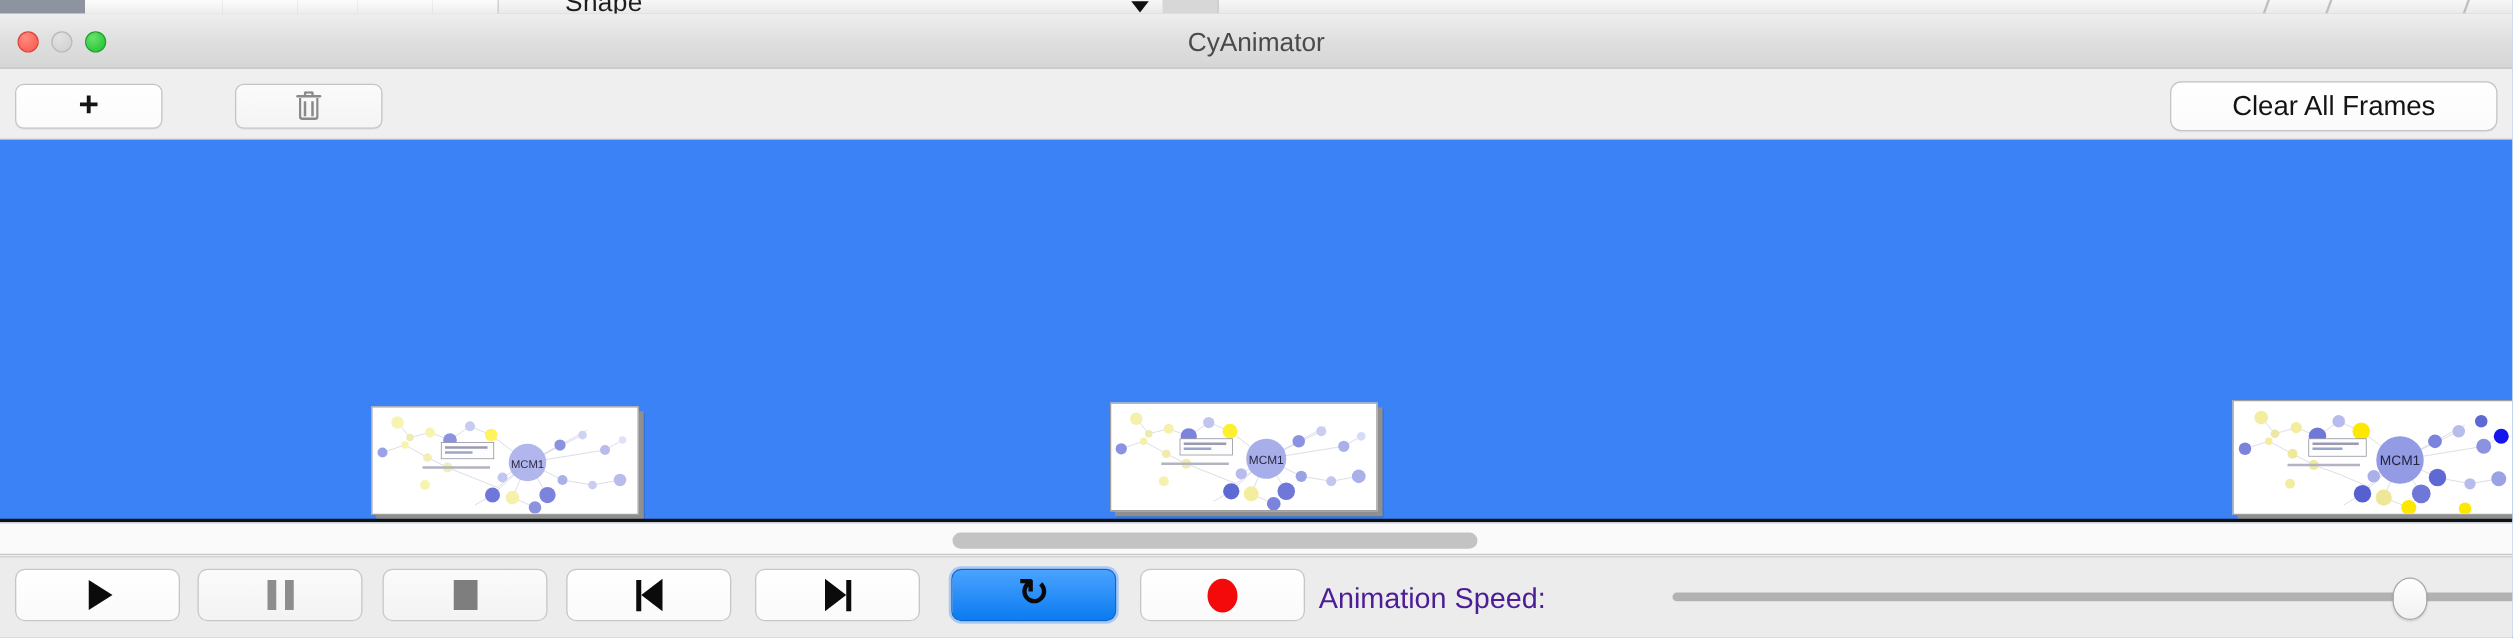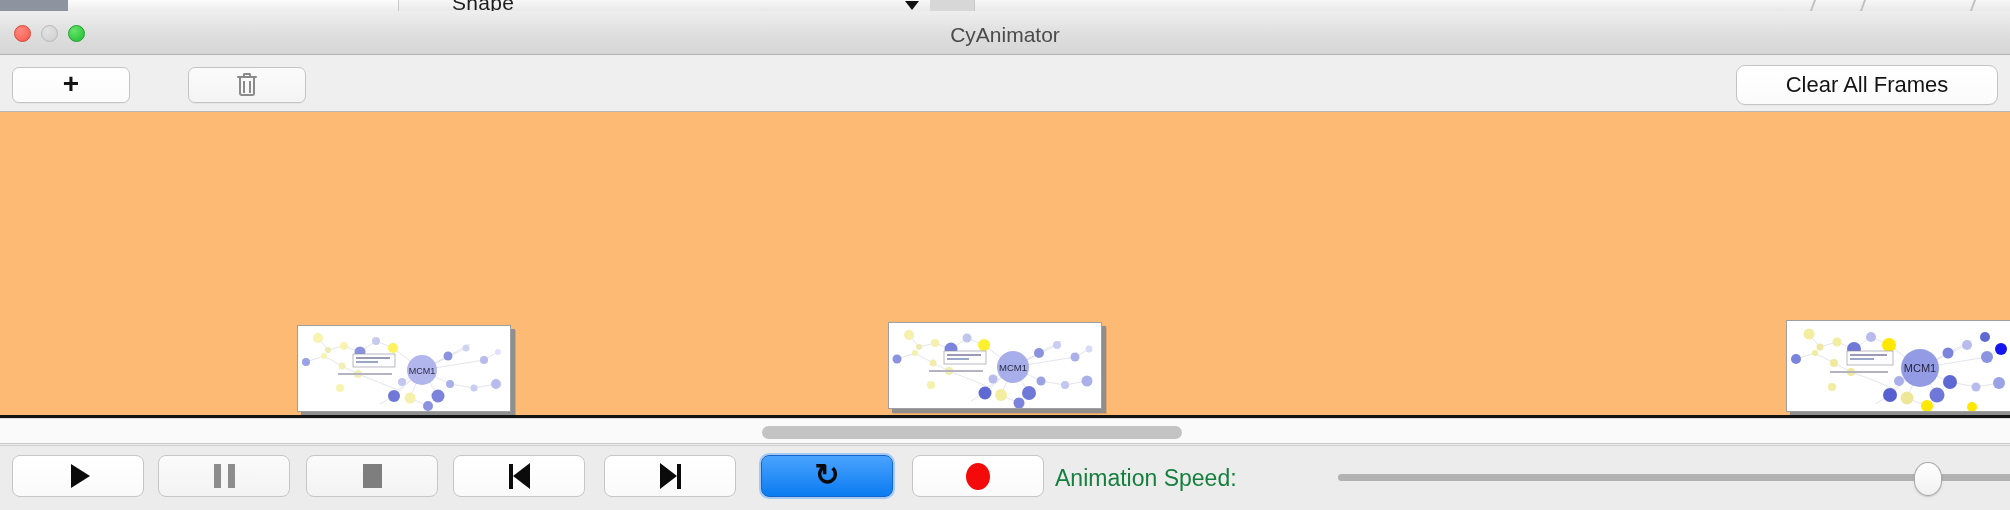--- a/index.html
+++ b/index.html
@@ -119,21 +119,21 @@
     border-bottom-left-radius: 3px; border-bottom-right-radius: 3px;
     box-sizing: border-box;
   }
   .trash .rib {
     position: absolute; top: 8px; width: 2px; height: 12px; background: #8a8a8a;
   }
 
   
   .timeline {
     position: absolute; left: 0; top: 112px; width: 2010px; height: 306px;
-    background: #fdba74;
+    background: #3b82f6;
     overflow: hidden;
     text-align: center;
   }
   
   .frame-thumb {
     position: absolute;
     background: #ffffff;
     border: 1px solid #9f9f9f;
     box-shadow: 4px 4px 0 0 #8f8f8f, 5px 5px 0 0 rgba(0,0,0,.12);
     overflow: hidden;
@@ -204,21 +204,21 @@
     display: block; width: 0; height: 0;
     border-left: 17px solid #0b0b0b;
     border-top: 13px solid transparent;
     border-bottom: 13px solid transparent;
   }
   .g-loop { font-size: 30px; line-height: 1; color: #0a0a0a; font-weight: 600; margin-top: -3px; }
   .g-record { width: 24px; height: 27px; border-radius: 50%; background: #f40a0a; }
 
   .speed-label {
     position: absolute; top: 19px; left: 1055px;
-    font-size: 23px; color: #15803d; white-space: nowrap;
+    font-size: 23px; color: #4c1d95; white-space: nowrap;
   }
   .speed-slider {
     position: absolute; top: 28px; left: 1338px; width: 950px; height: 7px;
   }
   .speed-slider .rail {
     position: absolute; left: 0; top: 0; width: 655px; height: 7px;
     background: #b2b2b2; border-radius: 4px;
   }
   .speed-slider .thumb {
     position: absolute; top: -12px; left: 0; width: 26px; height: 32px;

